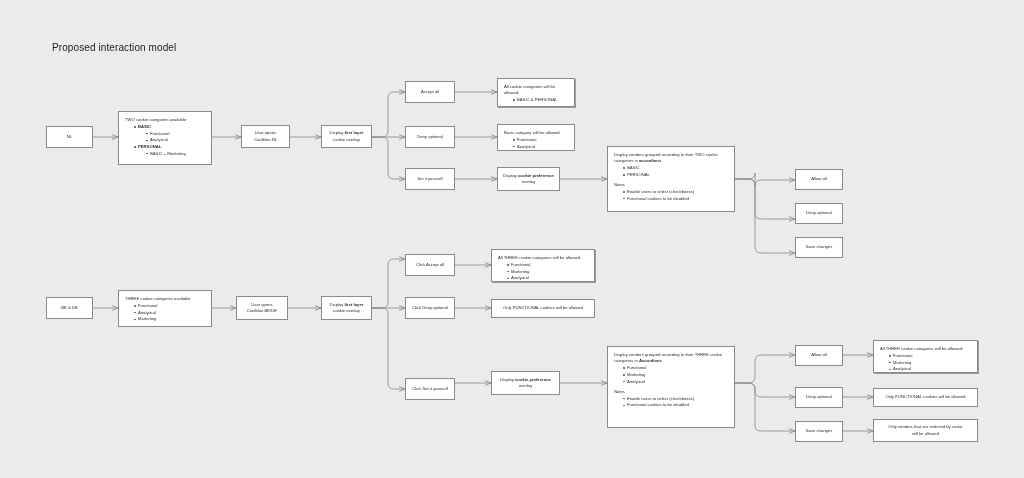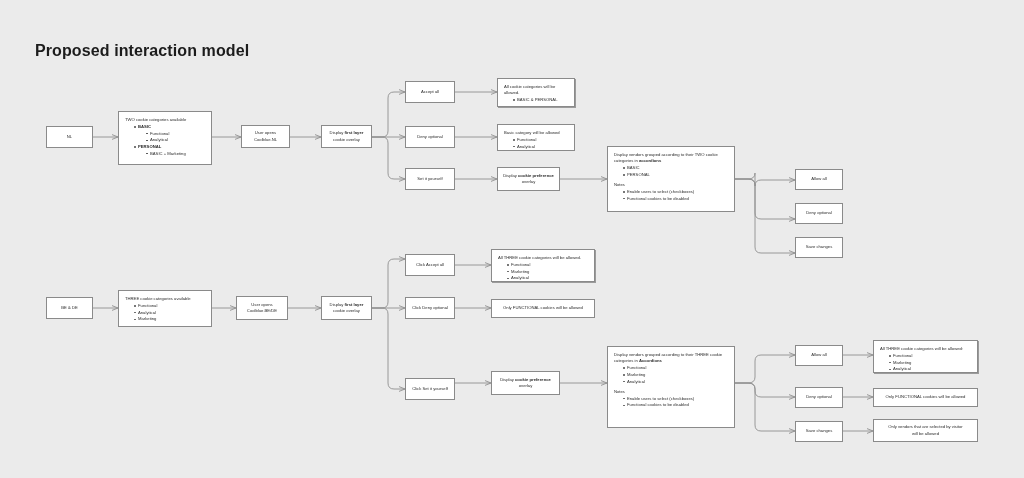--- a/index.html
+++ b/index.html
@@ -6,22 +6,22 @@
   body{
     width:1024px;height:478px;
     background:#ebebeb;
     font-family:"Liberation Sans", sans-serif;
     overflow:hidden;
     position:relative;
   }
   #canvas{position:absolute;left:0;top:0;width:1024px;height:478px;}
   svg#wires{position:absolute;left:0;top:0;width:1024px;height:478px;pointer-events:none;}
   .title{
-    position:absolute;left:35px;top:42px;
-    font-size:16px;font-weight:bold;color:#1c1c1c;
+    position:absolute;left:52px;top:42px;
+    font-size:10px;font-weight:normal;color:#1c1c1c;
     letter-spacing:.1px;
   }
   .node{
     position:absolute;
     background:#ffffff;
     border:1px solid #8a8a8a;
     box-sizing:border-box;
     color:#2b2b2b;
     font-size:4.2px;
     line-height:1.45;

